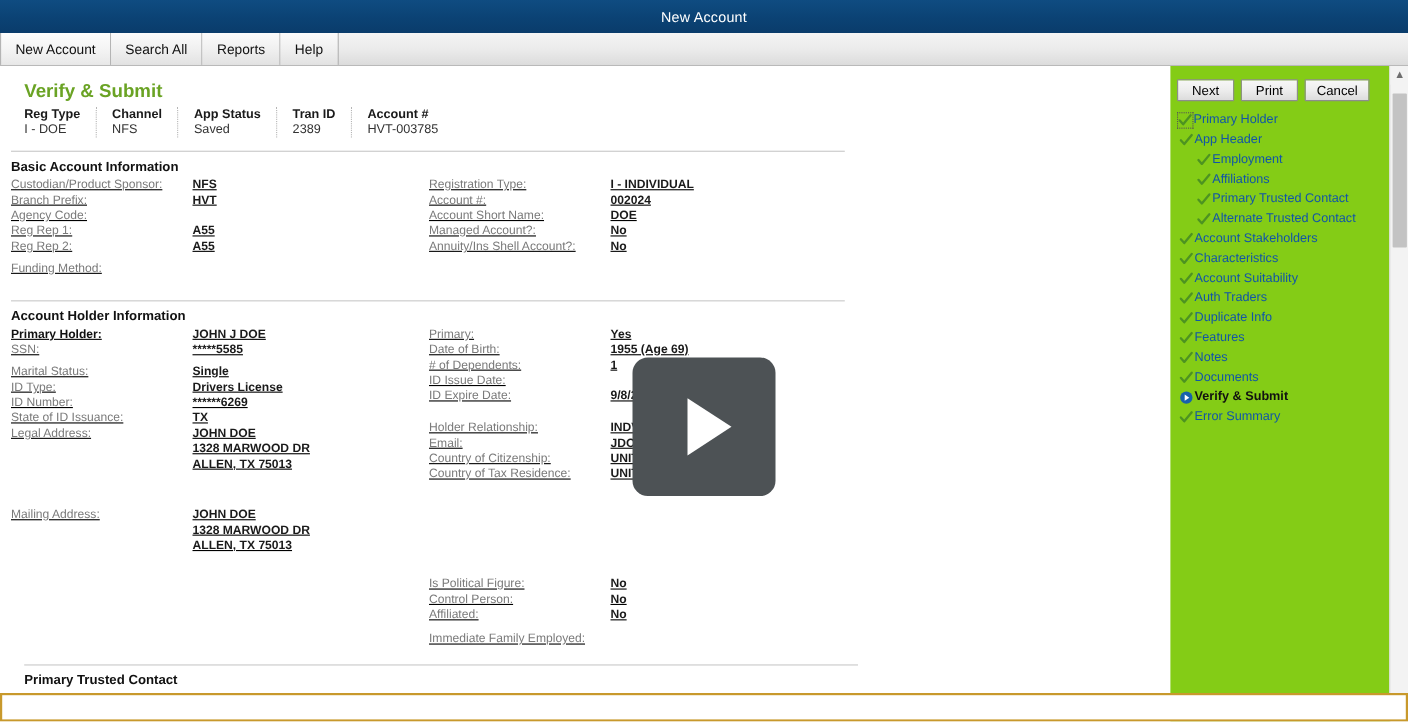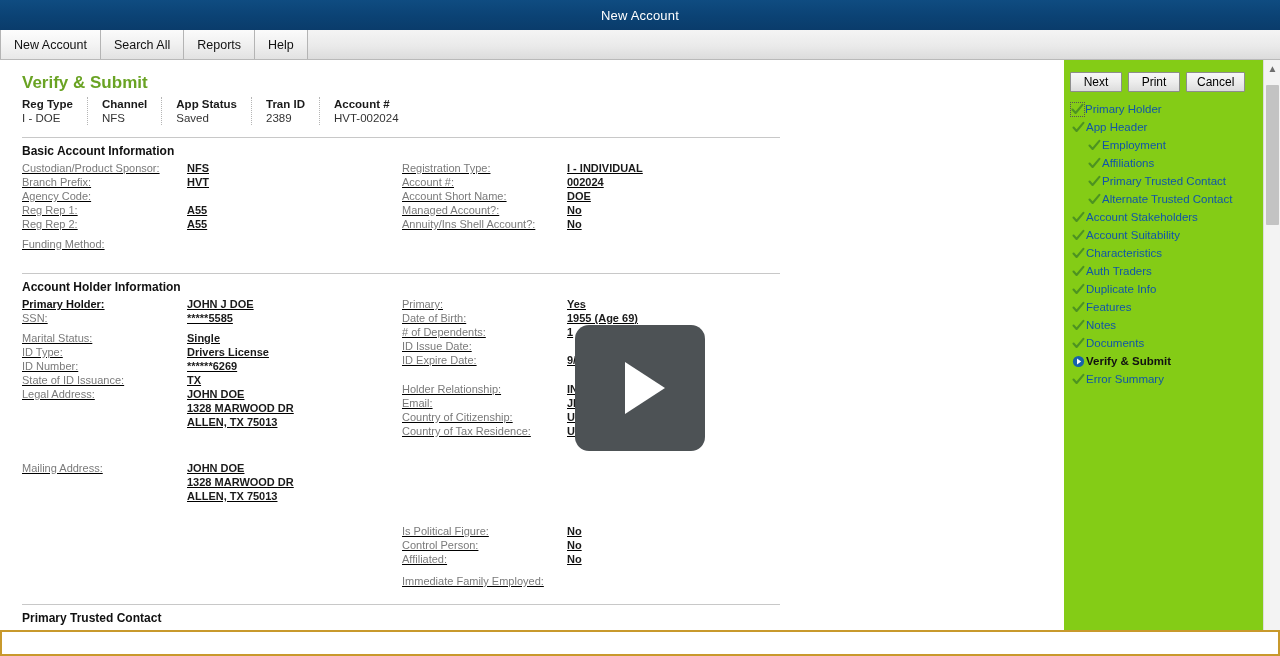--- a/index.html
+++ b/index.html
@@ -80,21 +80,21 @@
     margin-right: 14px;
     border-right: 1px dotted #b5b5b5;
     min-width: 0;
   }
   .sum-cell:first-child { padding-left: 0; }
   .sum-cell:last-child { border-right: none; }
   .sum-label { font-size: 11.5px; font-weight: bold; color: #1a1a1a; line-height: 14px; white-space: nowrap;}
   .sum-value { font-size: 11.5px; color: #333; line-height: 14px; white-space: nowrap;}
 
   
-  .section { padding-left: 22px; margin-top: 12px; }
+  .section { padding-left: 10px; margin-top: 12px; }
   .section-title {
     font-size: 12px; font-weight: bold; color: #111;
     border-top: 1px solid #c8c8c8;
     padding-top: 6px;
     width: 758px;
     margin-bottom: 3px;
   }
   .cols { display: flex; }
   .col { width: 380px; text-decoration: underline; }
   .col.right { width: 380px; }
@@ -258,21 +258,21 @@
       <div class="sum-cell">
         <div class="sum-label">App Status</div>
         <div class="sum-value">Saved</div>
       </div>
       <div class="sum-cell">
         <div class="sum-label">Tran ID</div>
         <div class="sum-value">2389</div>
       </div>
       <div class="sum-cell">
         <div class="sum-label">Account #</div>
-        <div class="sum-value">HVT-002024</div>
+        <div class="sum-value">HVT-003785</div>
       </div>
     </div>
 
     <div class="section">
       <div class="section-title">Basic Account Information</div>
       <div class="cols">
         <div class="col">
           <div class="row">
             <span class="k">Custodian/Product Sponsor:</span>
             <span class="v">NFS</span>
@@ -509,29 +509,29 @@
             </svg>
           </span>
           <span>Account Stakeholders</span>
         </div>
         <div class="navitem">
           <span class="tick">
             <svg width="13" height="13" viewBox="0 0 13 13">
               <path d="M1.5 6.5 L4.6 10 L11.4 1.8" stroke="#4d9321" stroke-width="2.1" fill="none" stroke-linecap="round" stroke-linejoin="round"></path>
             </svg>
           </span>
+          <span>Characteristics</span>
+        </div>
+        <div class="navitem">
+          <span class="tick">
+            <svg width="13" height="13" viewBox="0 0 13 13">
+              <path d="M1.5 6.5 L4.6 10 L11.4 1.8" stroke="#4d9321" stroke-width="2.1" fill="none" stroke-linecap="round" stroke-linejoin="round"></path>
+            </svg>
+          </span>
           <span>Account Suitability</span>
-        </div>
-        <div class="navitem">
-          <span class="tick">
-            <svg width="13" height="13" viewBox="0 0 13 13">
-              <path d="M1.5 6.5 L4.6 10 L11.4 1.8" stroke="#4d9321" stroke-width="2.1" fill="none" stroke-linecap="round" stroke-linejoin="round"></path>
-            </svg>
-          </span>
-          <span>Characteristics</span>
         </div>
         <div class="navitem">
           <span class="tick">
             <svg width="13" height="13" viewBox="0 0 13 13">
               <path d="M1.5 6.5 L4.6 10 L11.4 1.8" stroke="#4d9321" stroke-width="2.1" fill="none" stroke-linecap="round" stroke-linejoin="round"></path>
             </svg>
           </span>
           <span>Auth Traders</span>
         </div>
         <div class="navitem">

